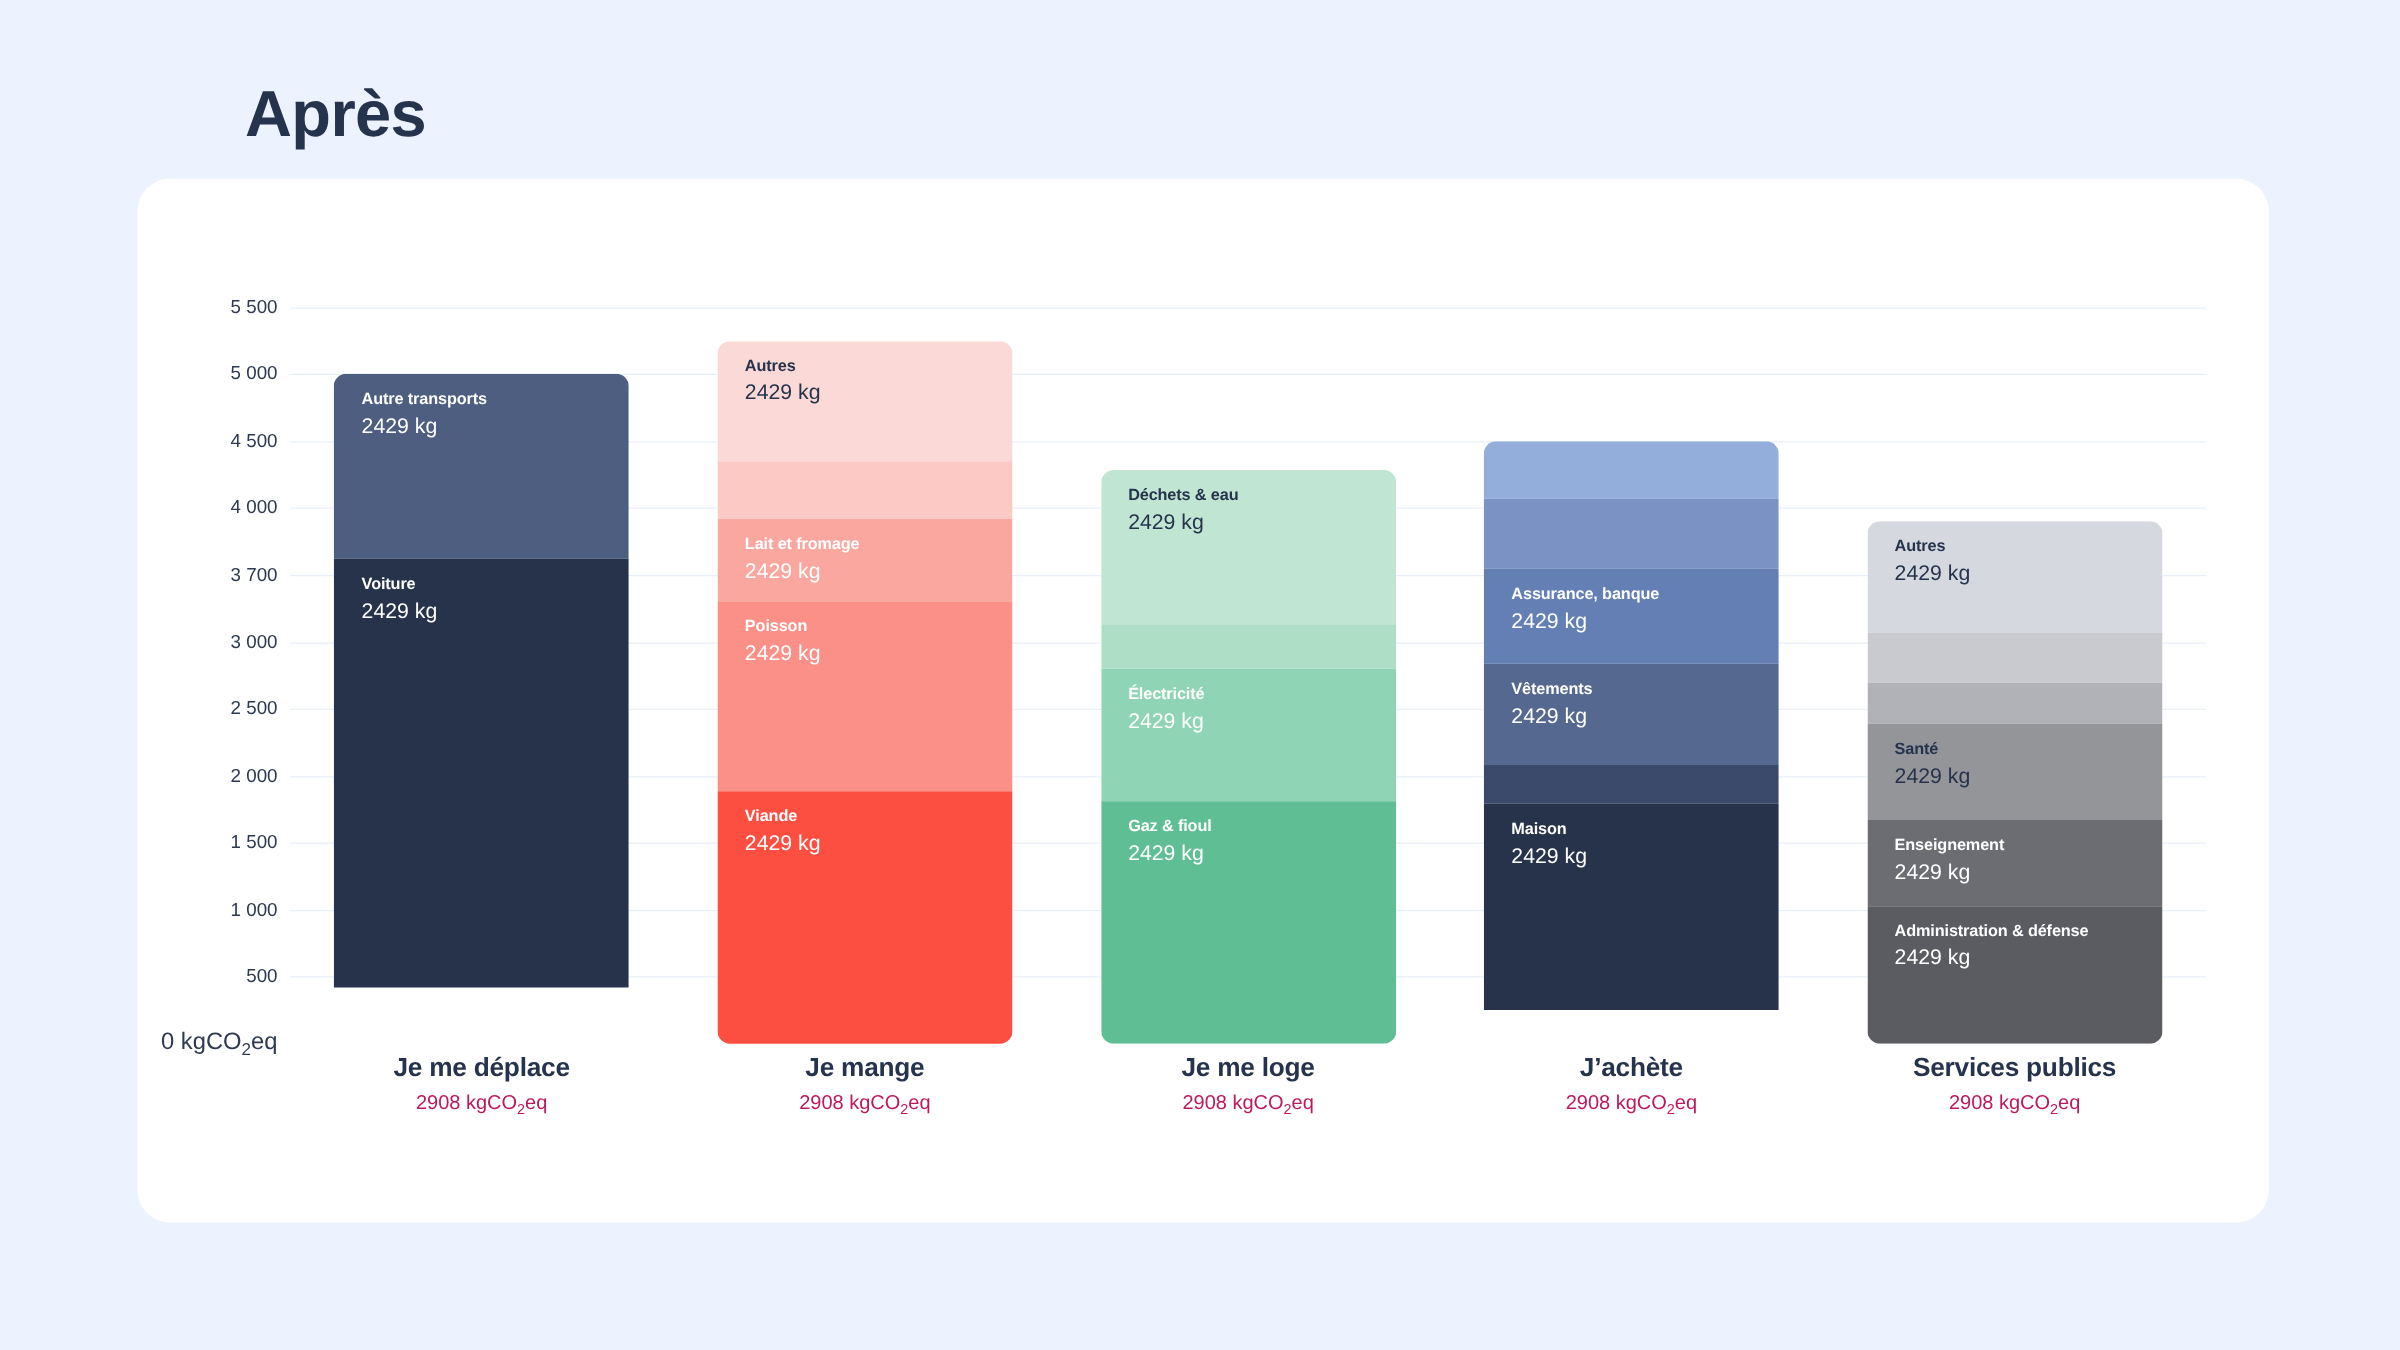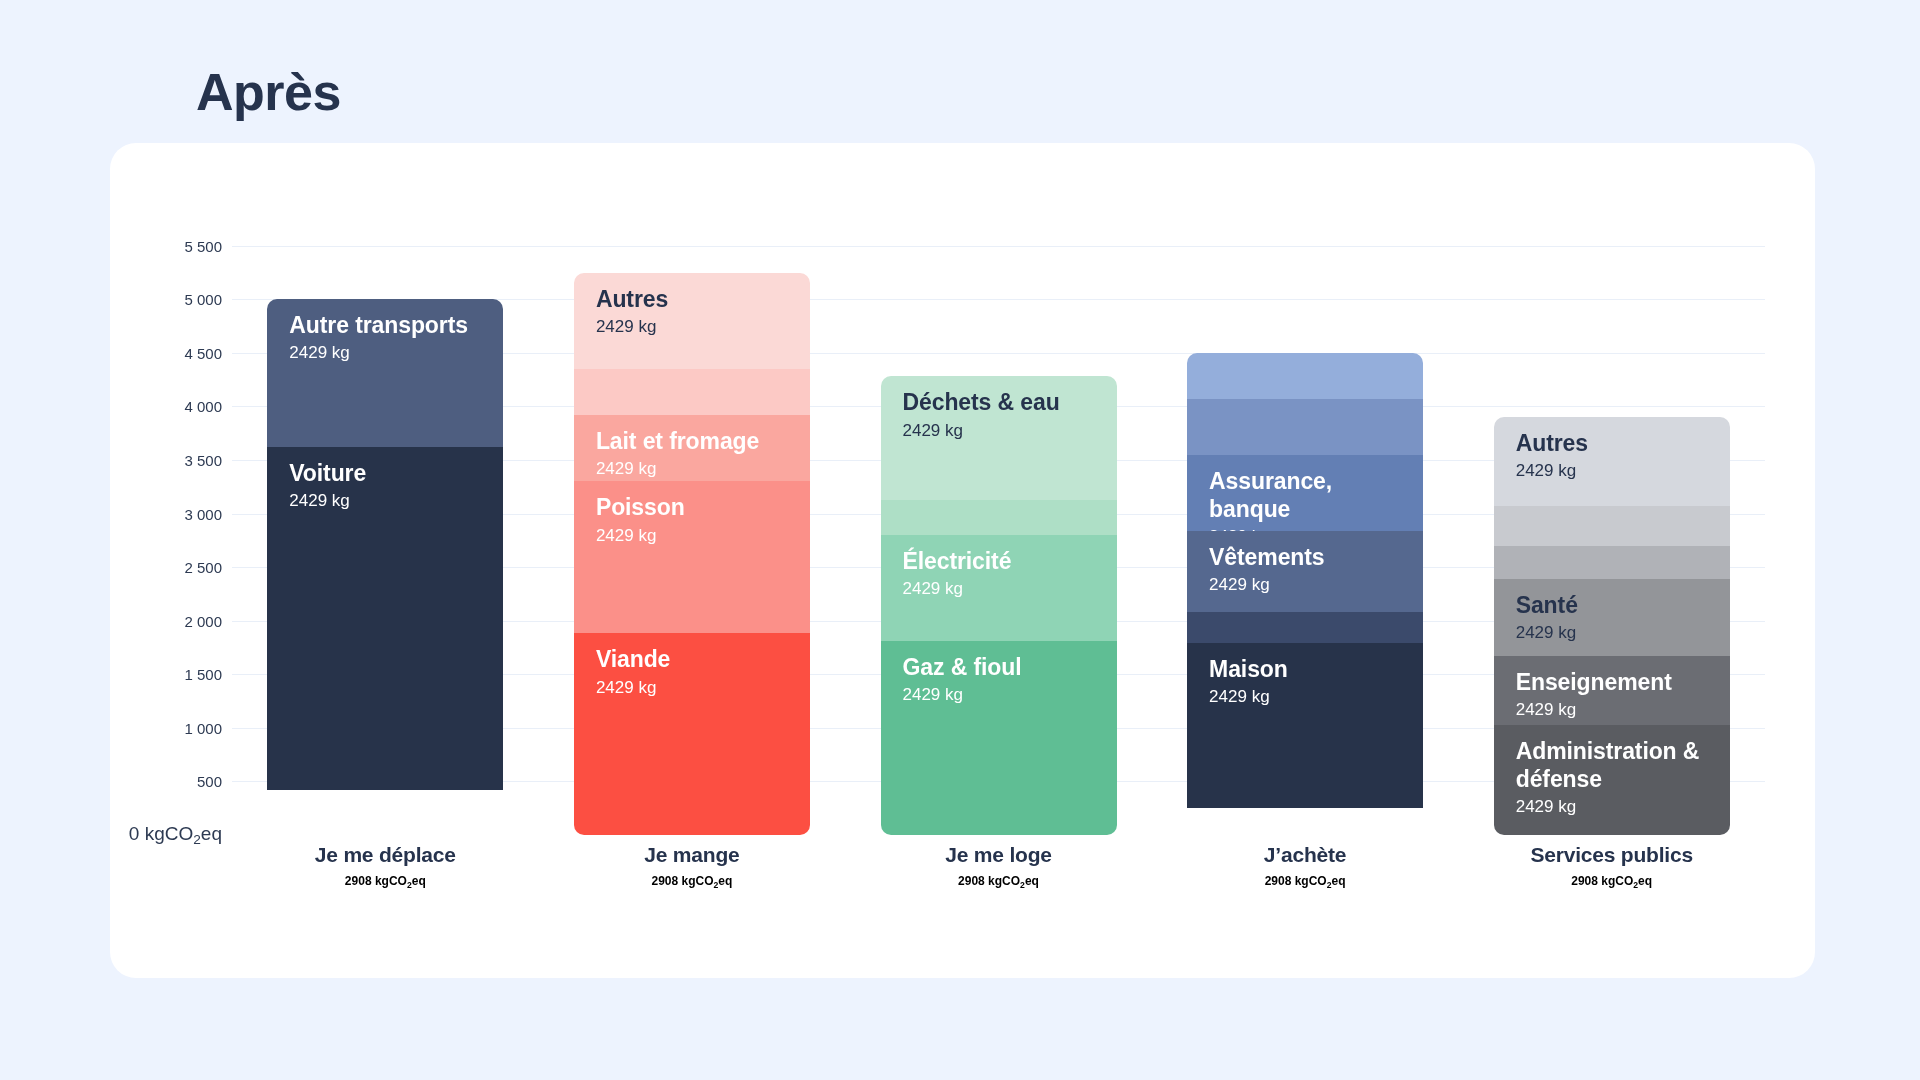--- a/index.html
+++ b/index.html
@@ -102,21 +102,21 @@
     display: flex;
     flex-direction: column;
   }
   .segment {
     position: relative;
     width: 100%;
     padding: 12px 22px 0 22px;
     overflow: hidden;
   }
   .seg-name {
-    font-size: 23px;
+    font-size: 13px;
     font-weight: bold;
     line-height: 1.22;
     letter-spacing: -0.1px;
   }
   .seg-value {
     font-size: 17px;
     line-height: 1.45;
     margin-top: 2px;
   }
   .light-text .seg-name, .light-text .seg-value { color: #FFFFFF; }
@@ -136,25 +136,24 @@
     transform: translateX(-50%);
   }
   .x-title {
     font-size: 21px;
     font-weight: bold;
     color: #26334D;
     white-space: nowrap;
     letter-spacing: -0.2px;
   }
   .x-sub {
-    font-size: 12px;
-    color: #000000;
+    font-size: 16px;
+    color: #be185d;
     margin-top: 7px;
     white-space: nowrap;
-    font-weight: bold;
   }
   sub { font-size: 0.72em; }
 </style>
 </head>
 <body>
 
 <div id="root">
 
   <div class="page-title">Après</div>
 
@@ -173,21 +172,21 @@
           <div class="gridline" style="top: 455.304px;"></div>
           <div class="gridline" style="top: 508.87px;"></div>
           <div class="gridline" style="top: 562.435px;"></div>
           <div class="gridline" style="top: 616px; background: transparent;"></div>
         </div>
       <div class="y-labels">
           <div class="y-label" style="top: 26.7826px;">5 500</div>
           <div class="y-label" style="top: 80.3478px;">5 000</div>
           <div class="y-label" style="top: 133.913px;">4 500</div>
           <div class="y-label" style="top: 187.478px;">4 000</div>
-          <div class="y-label" style="top: 241.043px;">3 500</div>
+          <div class="y-label" style="top: 241.043px;">3 700</div>
           <div class="y-label" style="top: 294.609px;">3 000</div>
           <div class="y-label" style="top: 348.174px;">2 500</div>
           <div class="y-label" style="top: 401.739px;">2 000</div>
           <div class="y-label" style="top: 455.304px;">1 500</div>
           <div class="y-label" style="top: 508.87px;">1 000</div>
           <div class="y-label" style="top: 562.435px;">500</div>
           <div class="y-label zero" style="top: 616px;">0 kgCO<sub>2</sub>eq</div>
         </div>
       <div class="bars">
           <div class="bar-group" style="left: 35.3px; width: 236px; height: 616px;">

